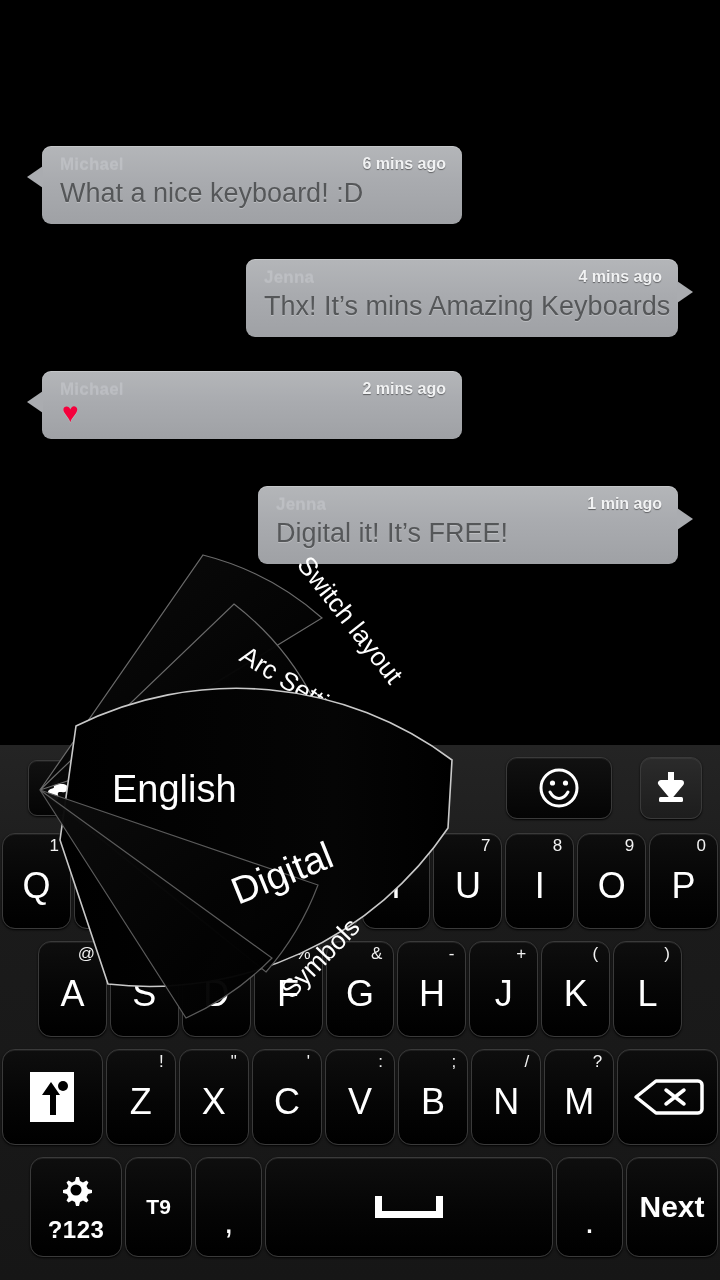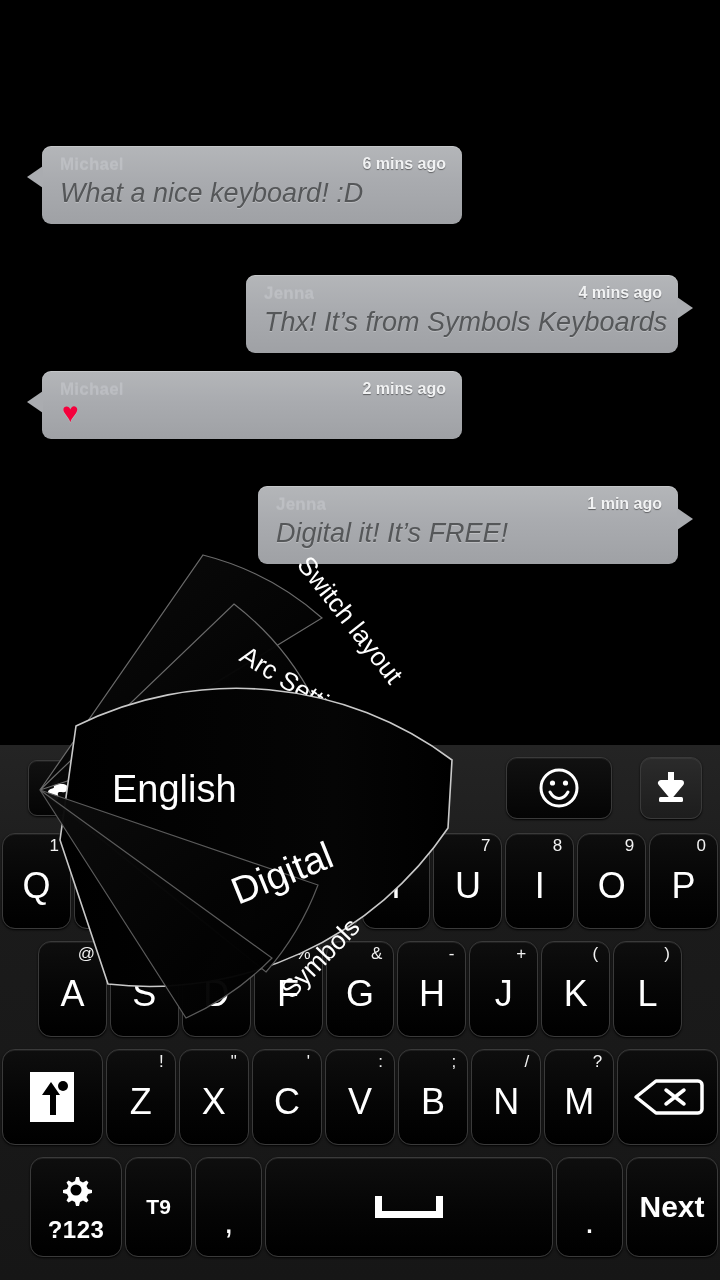--- a/index.html
+++ b/index.html
@@ -29,21 +29,20 @@
   }
   .bubble .time{
     position:absolute; right:16px; top:8px;
     font-size:16px; font-weight:700; color:#f1f2f3; line-height:20px;
     text-shadow:0 1px 1px rgba(0,0,0,.45);
   }
   .bubble .text{
     font-size:27px; color:#555759; line-height:38px;
     white-space:nowrap; display:flex; align-items:flex-start; gap:2px;
     text-shadow:0 1px 0 rgba(255,255,255,.25);
-    font-style:italic;
   }
   .bubble .heart{ color:#f5003c; font-size:28px; line-height:1; margin-left:2px; }
 
   
   .tail-left:after{
     content:""; position:absolute; left:-15px; top:20px;
     width:0;height:0;
     border-top:11px solid transparent;
     border-bottom:11px solid transparent;
     border-right:16px solid #aaacb0;
@@ -57,21 +56,21 @@
   }
   .tail-bottom:after{
     content:""; position:absolute; right:-15px; top:22px;
     width:0;height:0;
     border-top:11px solid transparent;
     border-bottom:11px solid transparent;
     border-left:16px solid #aaacb0;
   }
 
   #b0{ left:42px;  top:130px; width:420px; }
-  #b1{ left:246px; top:243px; width:432px;margin-top:16px; }
+  #b1{ left:246px; top:243px; width:432px; }
   #b2{ left:42px;  top:355px; width:420px; }
   #b3{ left:258px; top:470px; width:420px; }
 
   
   #keyboard{
     position:absolute; left:0; top:745px; width:720px; height:535px;
     background:linear-gradient(180deg,#242424 0%, #1b1b1b 30%, #161616 100%);
   }
   .krow{ position:absolute; left:0; width:720px; display:flex; }
   .key{
@@ -152,21 +151,21 @@
       <div class="time">6 mins ago</div>
       <div class="text">
           <span>What a nice keyboard! :D</span>
         </div>
     </div>
 
     <div class="bubble tail-right" id="b1">
       <div class="sender">Jenna</div>
       <div class="time">4 mins ago</div>
       <div class="text">
-          <span>Thx! It’s from Symbols Keyboards</span>
+          <span>Thx! It’s mins Amazing Keyboards</span>
         </div>
     </div>
 
     <div class="bubble tail-left" id="b2">
       <div class="sender">Michael</div>
       <div class="time">2 mins ago</div>
       <div class="text">
         <span class="heart">♥</span>
       </div>
     </div>

